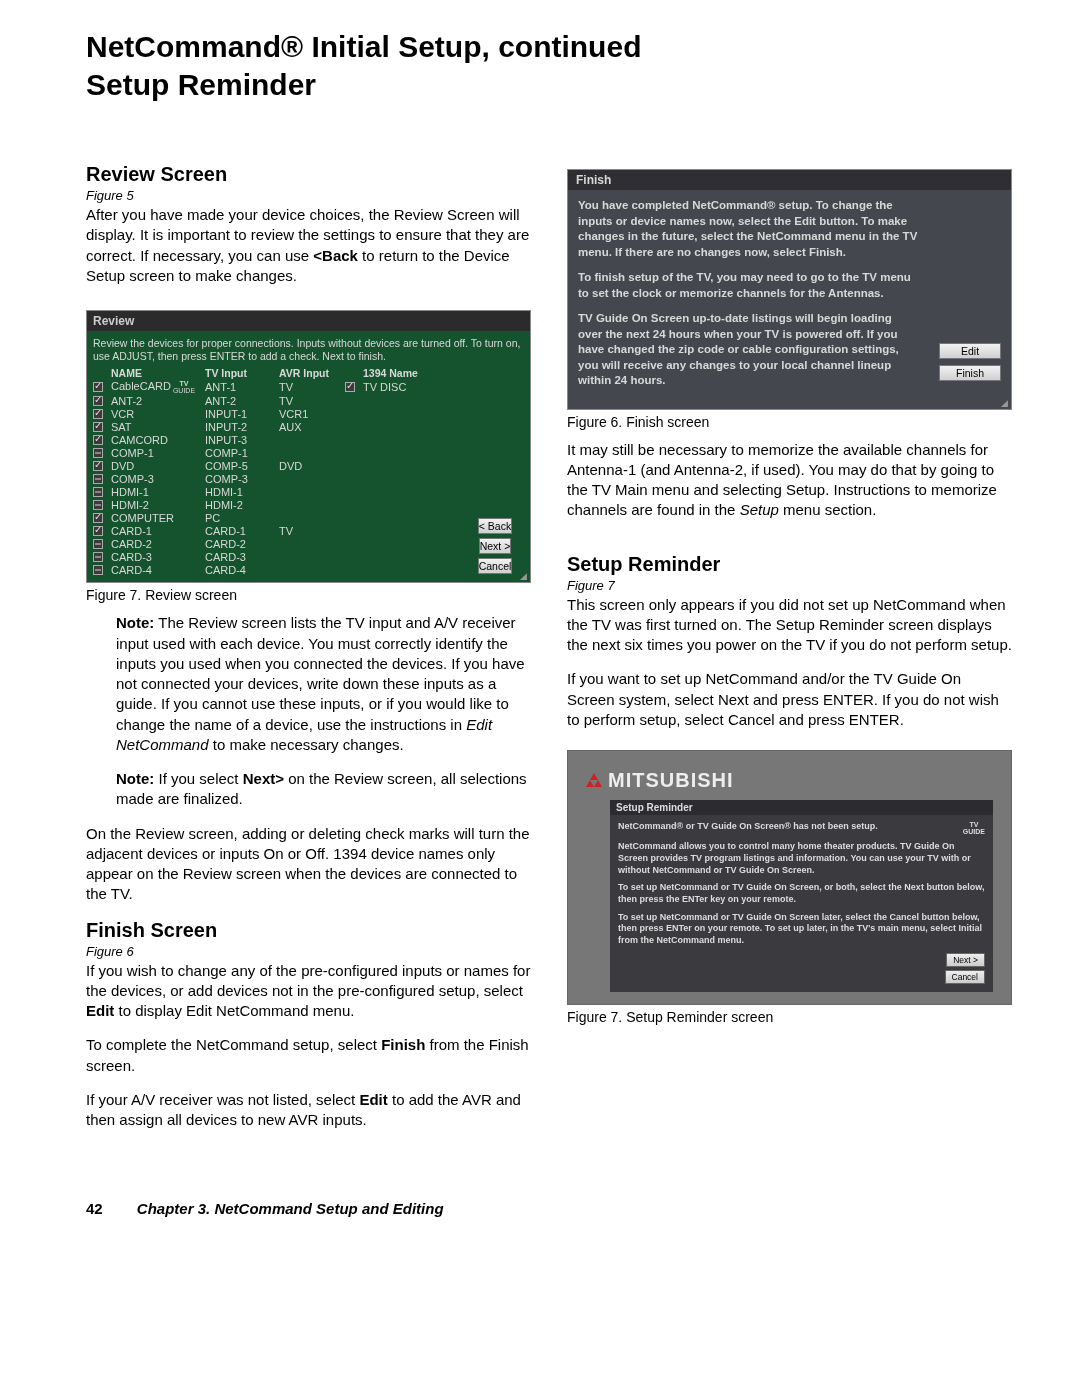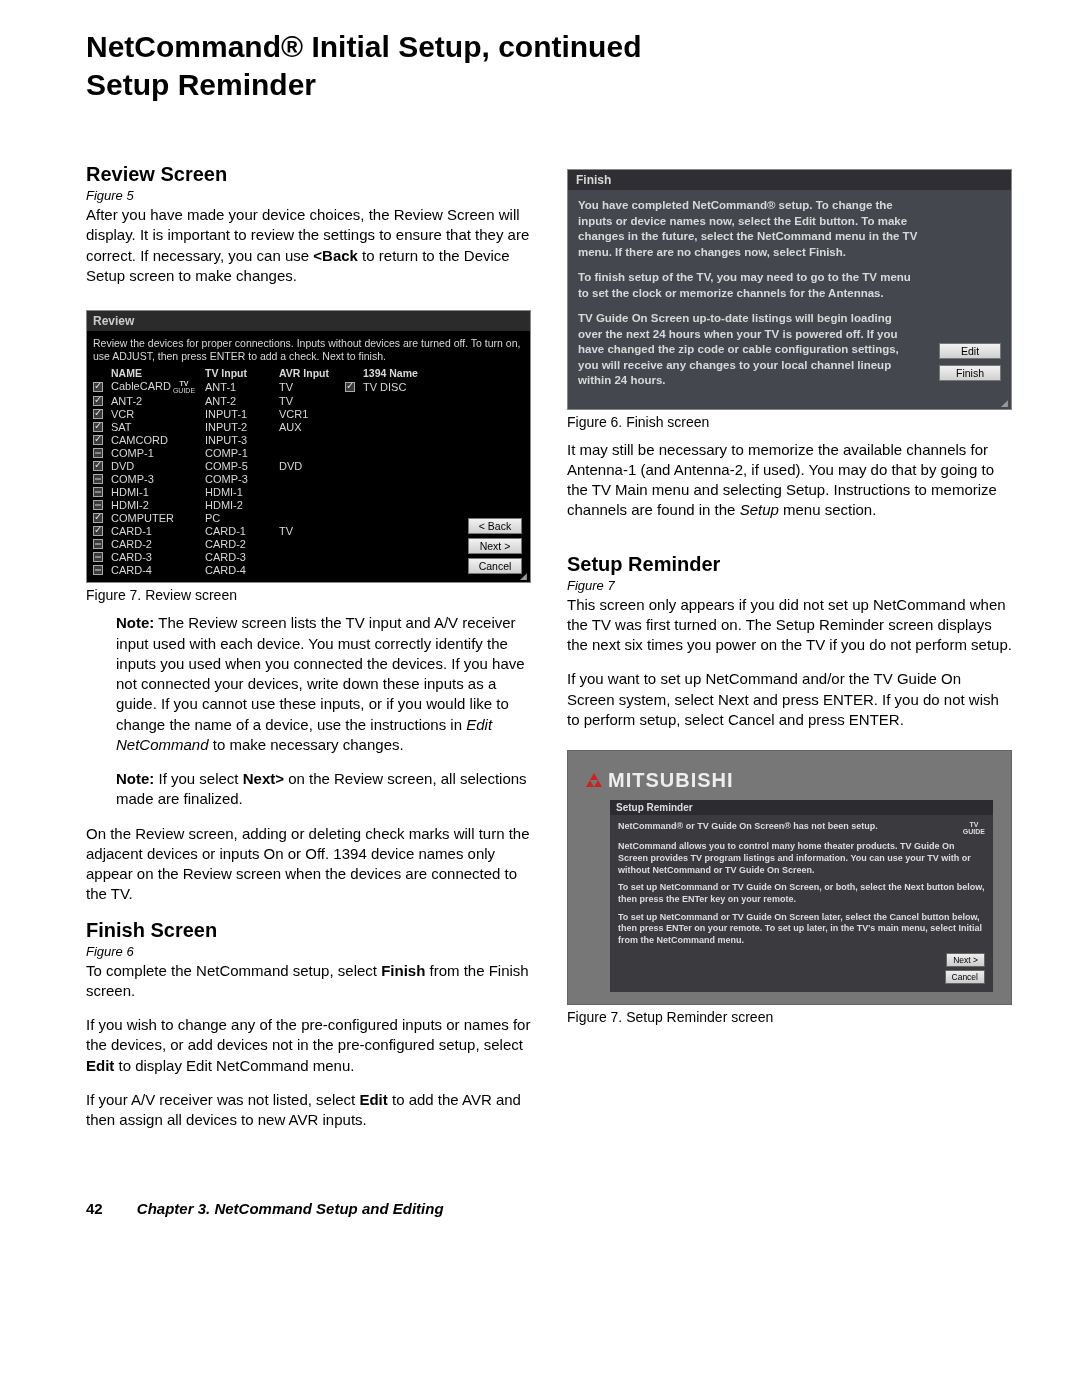--- a/index.html
+++ b/index.html
@@ -40,21 +40,21 @@
     line-height: 1.35;
     margin: 0 0 14px 0;
   }
   .caption {
     font-size: 14px;
     margin: 4px 0 10px 0;
   }
   .indent { margin-left: 30px; }
   
   .review-box {
-    background: #000000;
+    background: #14532d;
     color: #d8d8d8;
     border: 1px solid #888;
     padding: 4px 6px 6px 6px;
     font-size: 11px;
     margin-top: 24px;
     position: relative;
     width: 100%;
     box-sizing: border-box;
   }
   .review-title {
@@ -64,21 +64,21 @@
     padding: 3px 6px;
     margin: -4px -6px 6px -6px;
     font-size: 12px;
   }
   .review-intro { font-size: 10.5px; line-height: 1.25; margin-bottom: 4px; }
   .rev-table { display: grid; grid-template-columns: 14px 90px 70px 62px 14px 70px; column-gap: 4px; row-gap: 1px; align-items: center; }
   .rev-h { font-weight: bold; font-size: 10.5px; }
   .chk { width: 10px; height: 10px; border: 1px solid #aaa; display: inline-block; box-sizing: border-box; position: relative; background:#3b3b3b;}
   .chk.on::after { content: "✓"; position: absolute; top: -3px; left: 0; font-size: 10px; color:#ddd;}
   .chk.dot::after { content:""; position:absolute; top:3px; left:1px; width:6px; height:2px; background:#888;}
-  .rev-btns { position: absolute; right: 8px; bottom: 8px; display: flex; flex-direction: column; gap: 4px; width: 54px;}
+  .rev-btns { position: absolute; right: 8px; bottom: 8px; display: flex; flex-direction: column; gap: 4px; width: 54px; align-items: center;}
   .tv-btn { background: linear-gradient(#f2f2f2,#d0d0d0); color:#000; font-size: 10.5px; text-align:center; border:1px solid #777; padding:1px 0;}
   .resize-dot { position:absolute; right:2px; bottom:2px; width:8px; height:8px; color:#999; font-size:9px; line-height:8px;}
   .tvguide { display:inline-block; font-size:7px; line-height:7px; text-align:center; vertical-align:middle; margin-left:2px;}
   .tvguide .a{display:block;font-weight:bold;} .tvguide .b{display:block;}
   
   .finish-box {
     background: #44474d;
     color: #d8d8d8;
     border: 1px solid #888;
     font-size: 12px;
@@ -247,24 +247,24 @@
         <b>Note:</b><span>  The Review screen lists the TV input and A/V receiver input used with each device.  You must correctly identify the inputs you used when you connected the devices.  If you have not connected your devices, write down these inputs as a guide.  If you cannot use these inputs, or if you would like to change the name of a device, use the instructions in </span><i>Edit NetCommand</i><span> to make necessary changes.</span>
       </p>
       <p class="indent">
         <b>Note:</b><span> If you select </span><b>Next&gt;</b><span> on the Review screen, all selections made are finalized.</span>
       </p>
       <p>On the Review screen, adding or deleting check marks will turn the adjacent devices or inputs On or Off.  1394 device names only appear on the Review screen when the devices are connected to the TV.</p>
 
       <div class="h2">Finish Screen</div>
       <div class="figref">Figure 6</div>
       <p>
+        <span>If you wish to change any of the pre-configured inputs or names for the devices, or add devices not in the pre-configured setup, select </span><b>Edit</b><span> to display Edit NetCommand menu.</span>
+      </p>
+      <p>
         <span>To complete the NetCommand setup, select </span><b>Finish</b><span> from the Finish screen.</span>
-      </p>
-      <p>
-        <span>If you wish to change any of the pre-configured inputs or names for the devices, or add devices not in the pre-configured setup, select </span><b>Edit</b><span> to display Edit NetCommand menu.</span>
       </p>
       <p>
         <span>If your A/V receiver was not listed, select </span><b>Edit</b><span> to add the AVR and then assign all devices to new AVR inputs.</span>
       </p>
     </div>
 
     <div class="col">
 
       <div class="finish-box">
         <div class="finish-title">Finish</div>

